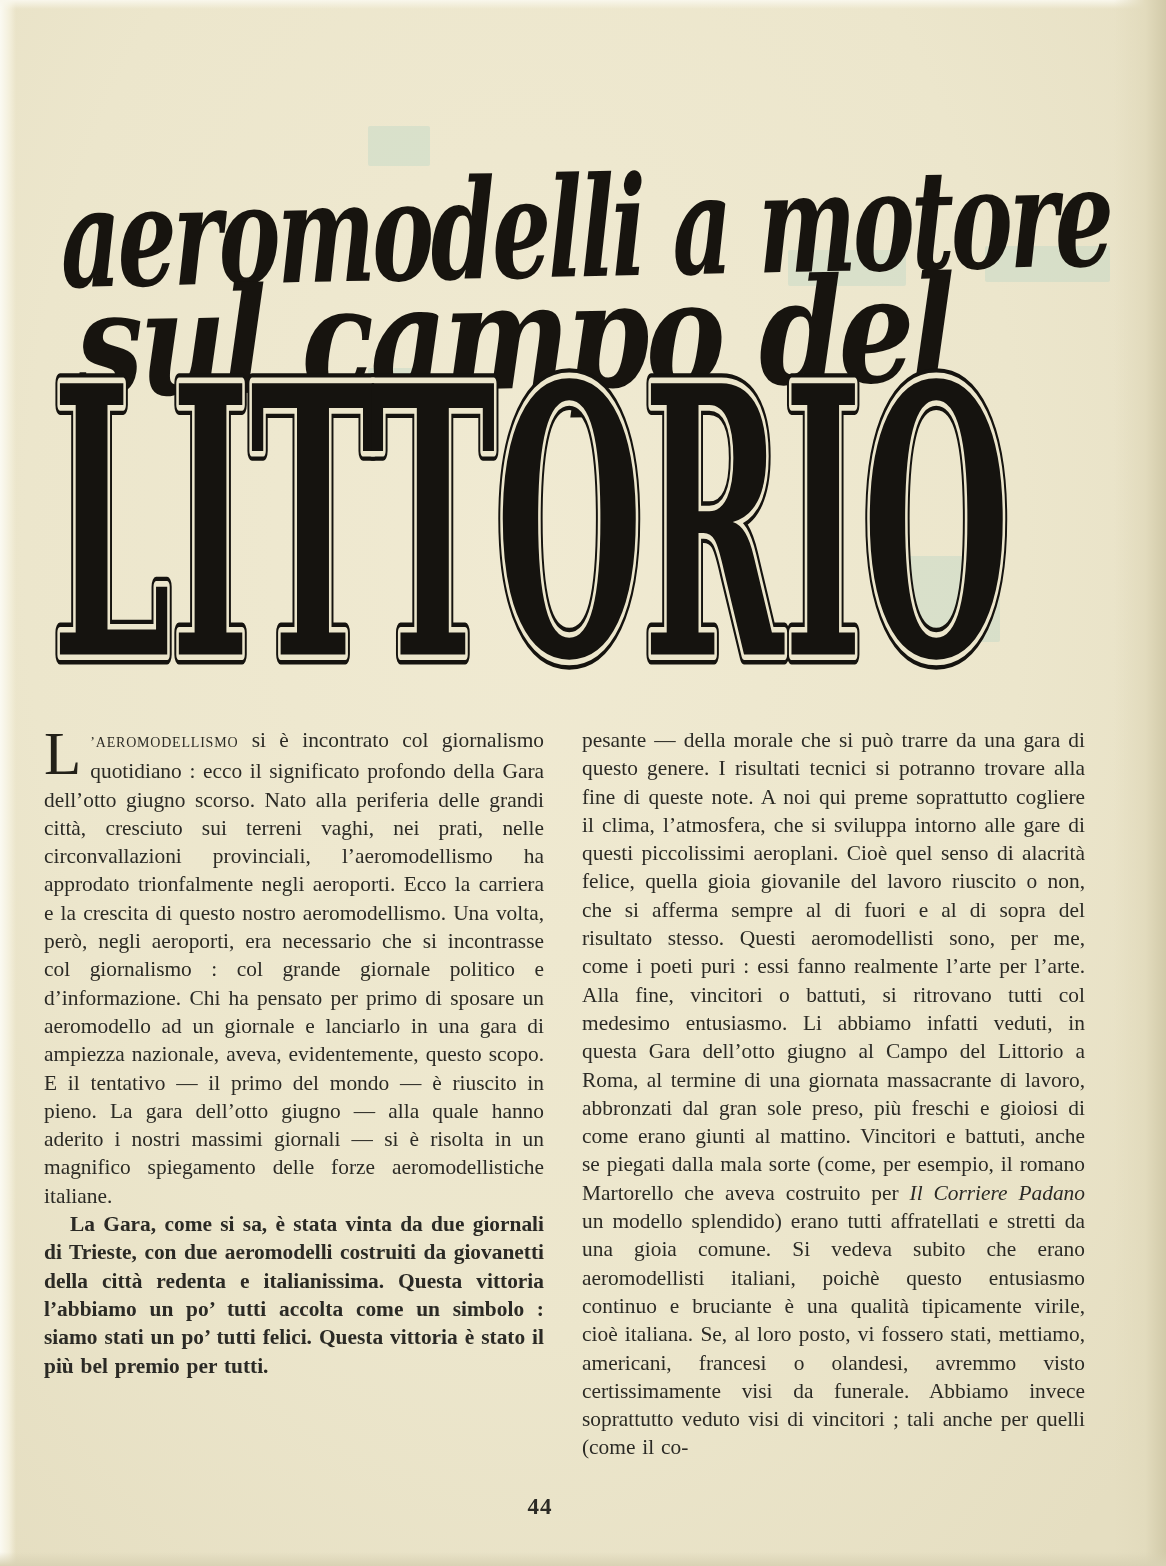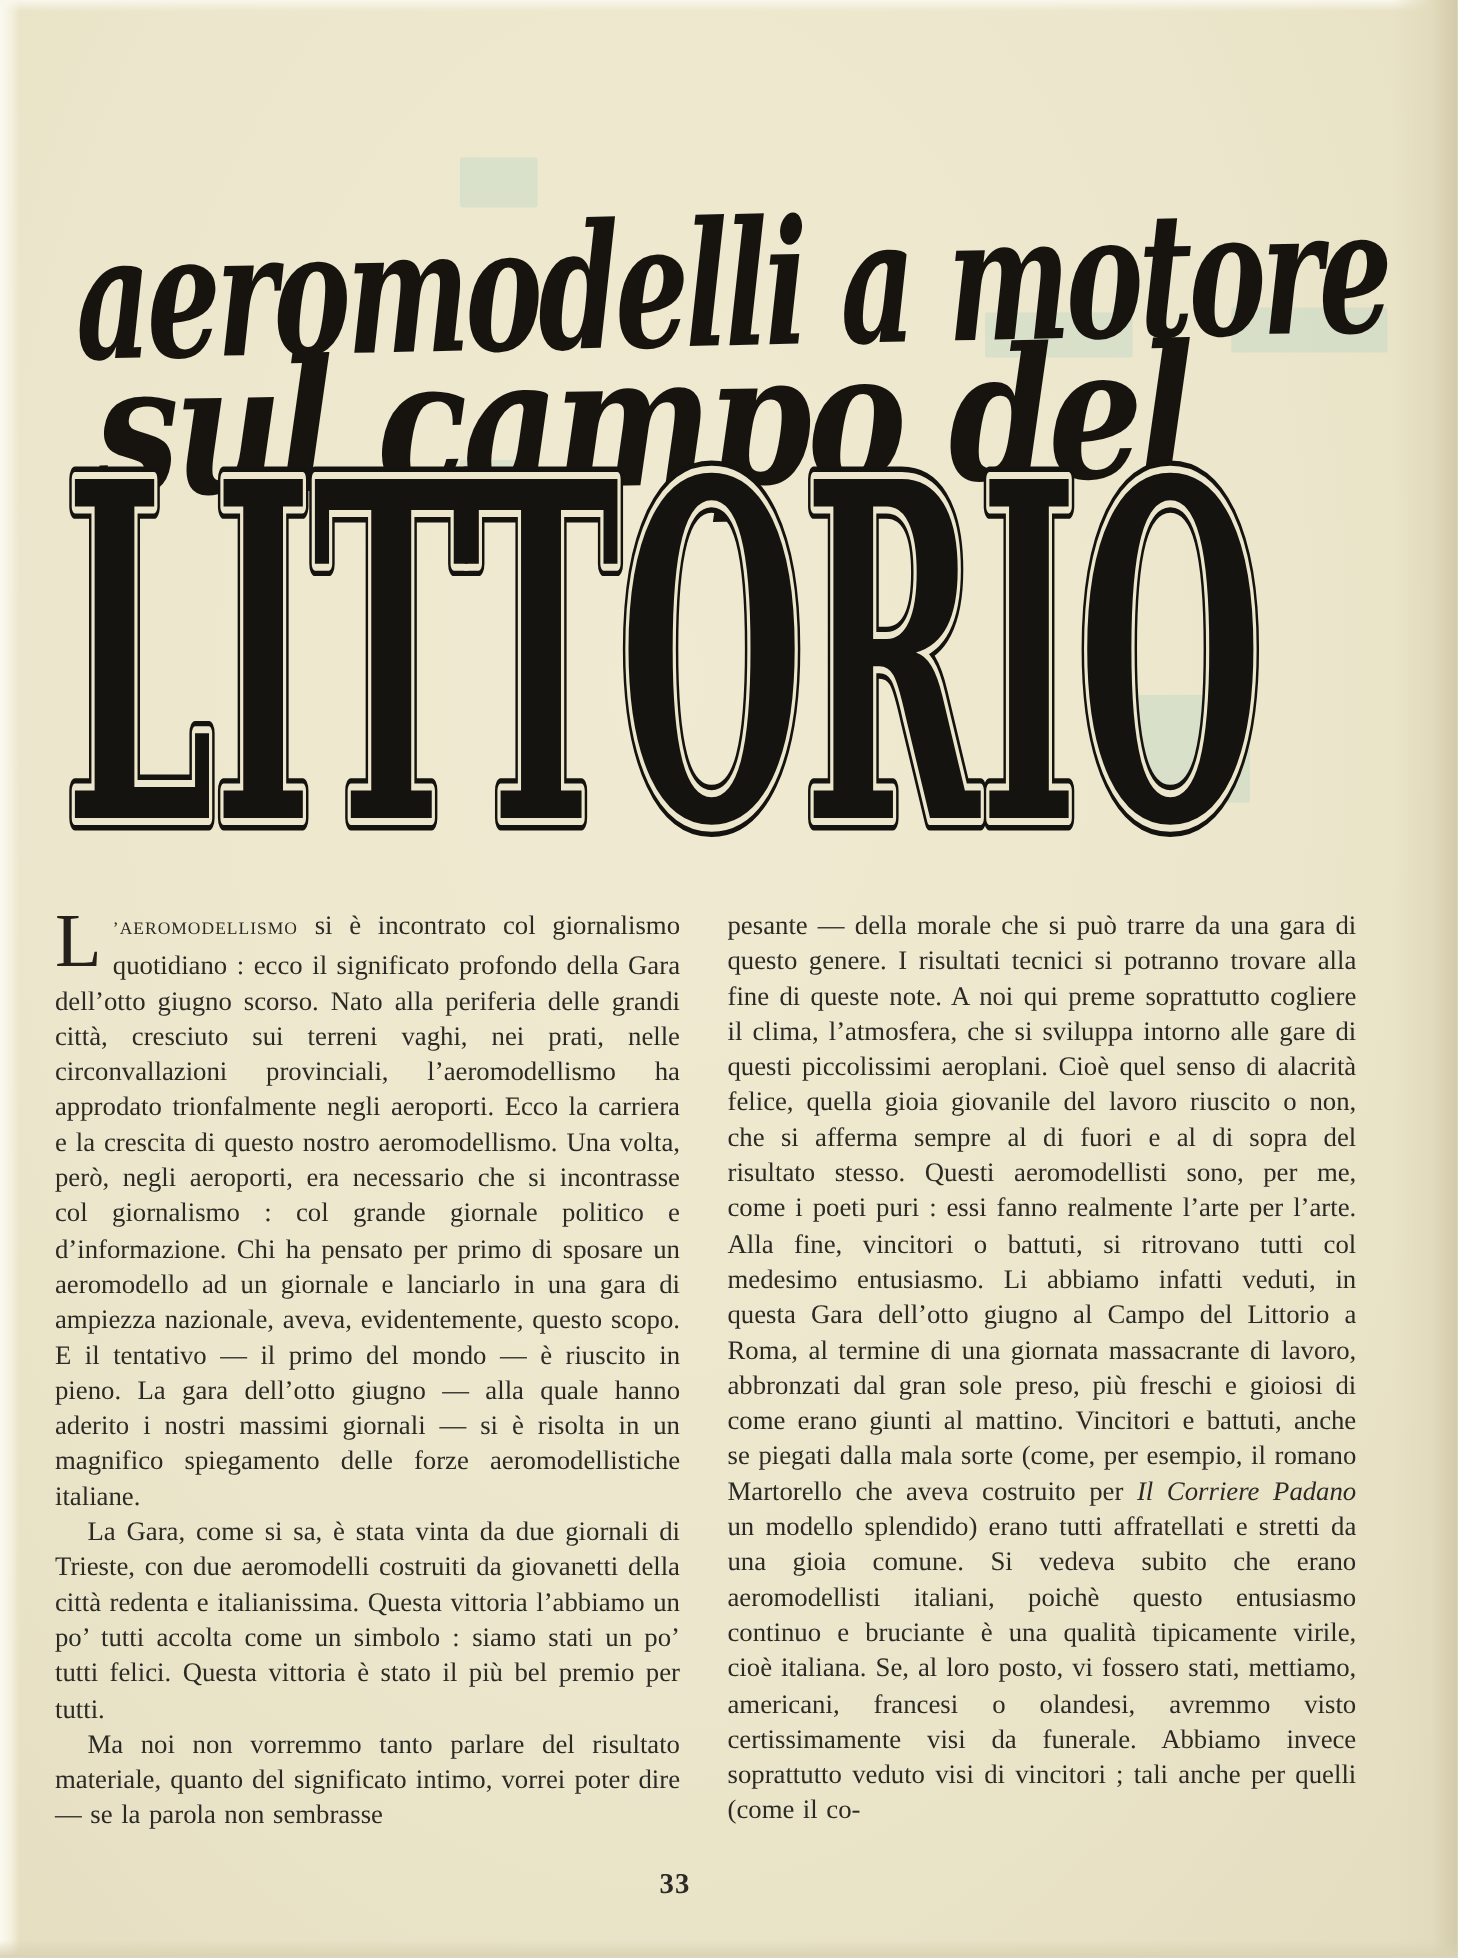--- a/index.html
+++ b/index.html
@@ -31,21 +31,21 @@
   .header-svg text{font-family:"DejaVu Serif", serif;}
 
   .col{
     position:absolute;top:726px;width:500px;
     font-size:21.4px;line-height:28.3px;
     color:#2b2a25;text-align:justify;word-spacing:1.5px;
   }
   .col-left{left:44px;}
   .col-right{left:582px;width:503px;}
   .col p{margin:0;}
-  .col p.indent{text-indent:26px;}
+  .col p.indent{text-indent:26px;font-weight:bold;}
   .dropcap{
     float:left;font-size:61px;line-height:48px;
     padding:4px 9px 0 0;color:#232119;
   }
   .smallcaps{font-size:14px;letter-spacing:0.8px;}
   .ital{font-style:italic;}
   .page-number{
     position:absolute;left:495px;top:1494px;width:90px;
     text-align:center;font-size:23px;font-weight:700;
     color:#2b2a25;letter-spacing:1px;
@@ -79,22 +79,21 @@
     <g transform="scale(1,1.32)" font-family="DejaVu Serif, serif" font-weight="bold" font-size="282">
       <text x="14" y="214" textLength="958" lengthAdjust="spacingAndGlyphs" fill="#15130f" stroke="#15130f" stroke-width="15" stroke-linejoin="round">LITTORIO</text>
       <text x="14" y="214" textLength="958" lengthAdjust="spacingAndGlyphs" fill="none" stroke="#ece6cc" stroke-width="8.5" stroke-linejoin="round">LITTORIO</text>
       <text x="14" y="214" textLength="958" lengthAdjust="spacingAndGlyphs" fill="#15130f">LITTORIO</text>
     </g>
   </svg>
 
   <div class="col col-left">
     <p><span class="dropcap">L</span><span class="smallcaps">’AEROMODELLISMO</span><span> si è incontrato col giornalismo quotidiano : ecco il significato profondo della Gara dell’otto giugno scorso. Nato alla periferia delle grandi città, cresciuto sui terreni vaghi, nei prati, nelle circonvallazioni provinciali, l’aeromodellismo ha approdato trionfalmente negli aeroporti. Ecco la carriera e la crescita di questo nostro aeromodellismo. Una volta, però, negli aeroporti, era necessario che si incontrasse col giornalismo : col grande giornale politico e d’informazione. Chi ha pensato per primo di sposare un aeromodello ad un giornale e lanciarlo in una gara di ampiezza nazionale, aveva, evidentemente, questo scopo. E il tentativo — il primo del mondo — è riuscito in pieno. La gara dell’otto giugno — alla quale hanno aderito i nostri massimi giornali — si è risolta in un magnifico spiegamento delle forze aeromodellistiche italiane.</span></p>
     <p class="indent">La Gara, come si sa, è stata vinta da due giornali di Trieste, con due aeromodelli costruiti da giovanetti della città redenta e italianissima. Questa vittoria l’abbiamo un po’ tutti accolta come un simbolo : siamo stati un po’ tutti felici. Questa vittoria è stato il più bel premio per tutti.</p>
-    <p class="indent">Ma noi non vorremmo tanto parlare del risultato materiale, quanto del significato intimo, vorrei poter dire — se la parola non sembrasse</p>
   </div>
 
   <div class="col col-right">
     <p><span>pesante — della morale che si può trarre da una gara di questo genere. I risultati tecnici si potranno trovare alla fine di queste note. A noi qui preme soprattutto cogliere il clima, l’atmosfera, che si sviluppa intorno alle gare di questi piccolissimi aeroplani. Cioè quel senso di alacrità felice, quella gioia giovanile del lavoro riuscito o non, che si afferma sempre al di fuori e al di sopra del risultato stesso. Questi aeromodellisti sono, per me, come i poeti puri : essi fanno realmente l’arte per l’arte. Alla fine, vincitori o battuti, si ritrovano tutti col medesimo entusiasmo. Li abbiamo infatti veduti, in questa Gara dell’otto giugno al Campo del Littorio a Roma, al termine di una giornata massacrante di lavoro, abbronzati dal gran sole preso, più freschi e gioiosi di come erano giunti al mattino. Vincitori e battuti, anche se piegati dalla mala sorte (come, per esempio, il romano Martorello che aveva costruito per </span><span class="ital">Il Corriere Padano</span><span> un modello splendido) erano tutti affratellati e stretti da una gioia comune. Si vedeva subito che erano aeromodellisti italiani, poichè questo entusiasmo continuo e bruciante è una qualità tipicamente virile, cioè italiana. Se, al loro posto, vi fossero stati, mettiamo, americani, francesi o olandesi, avremmo visto certissimamente visi da funerale. Abbiamo invece soprattutto veduto visi di vincitori ; tali anche per quelli (come il co-</span></p>
   </div>
 
-  <div class="page-number">33</div>
+  <div class="page-number">44</div>
 
 </div>
 
 </body></html>

